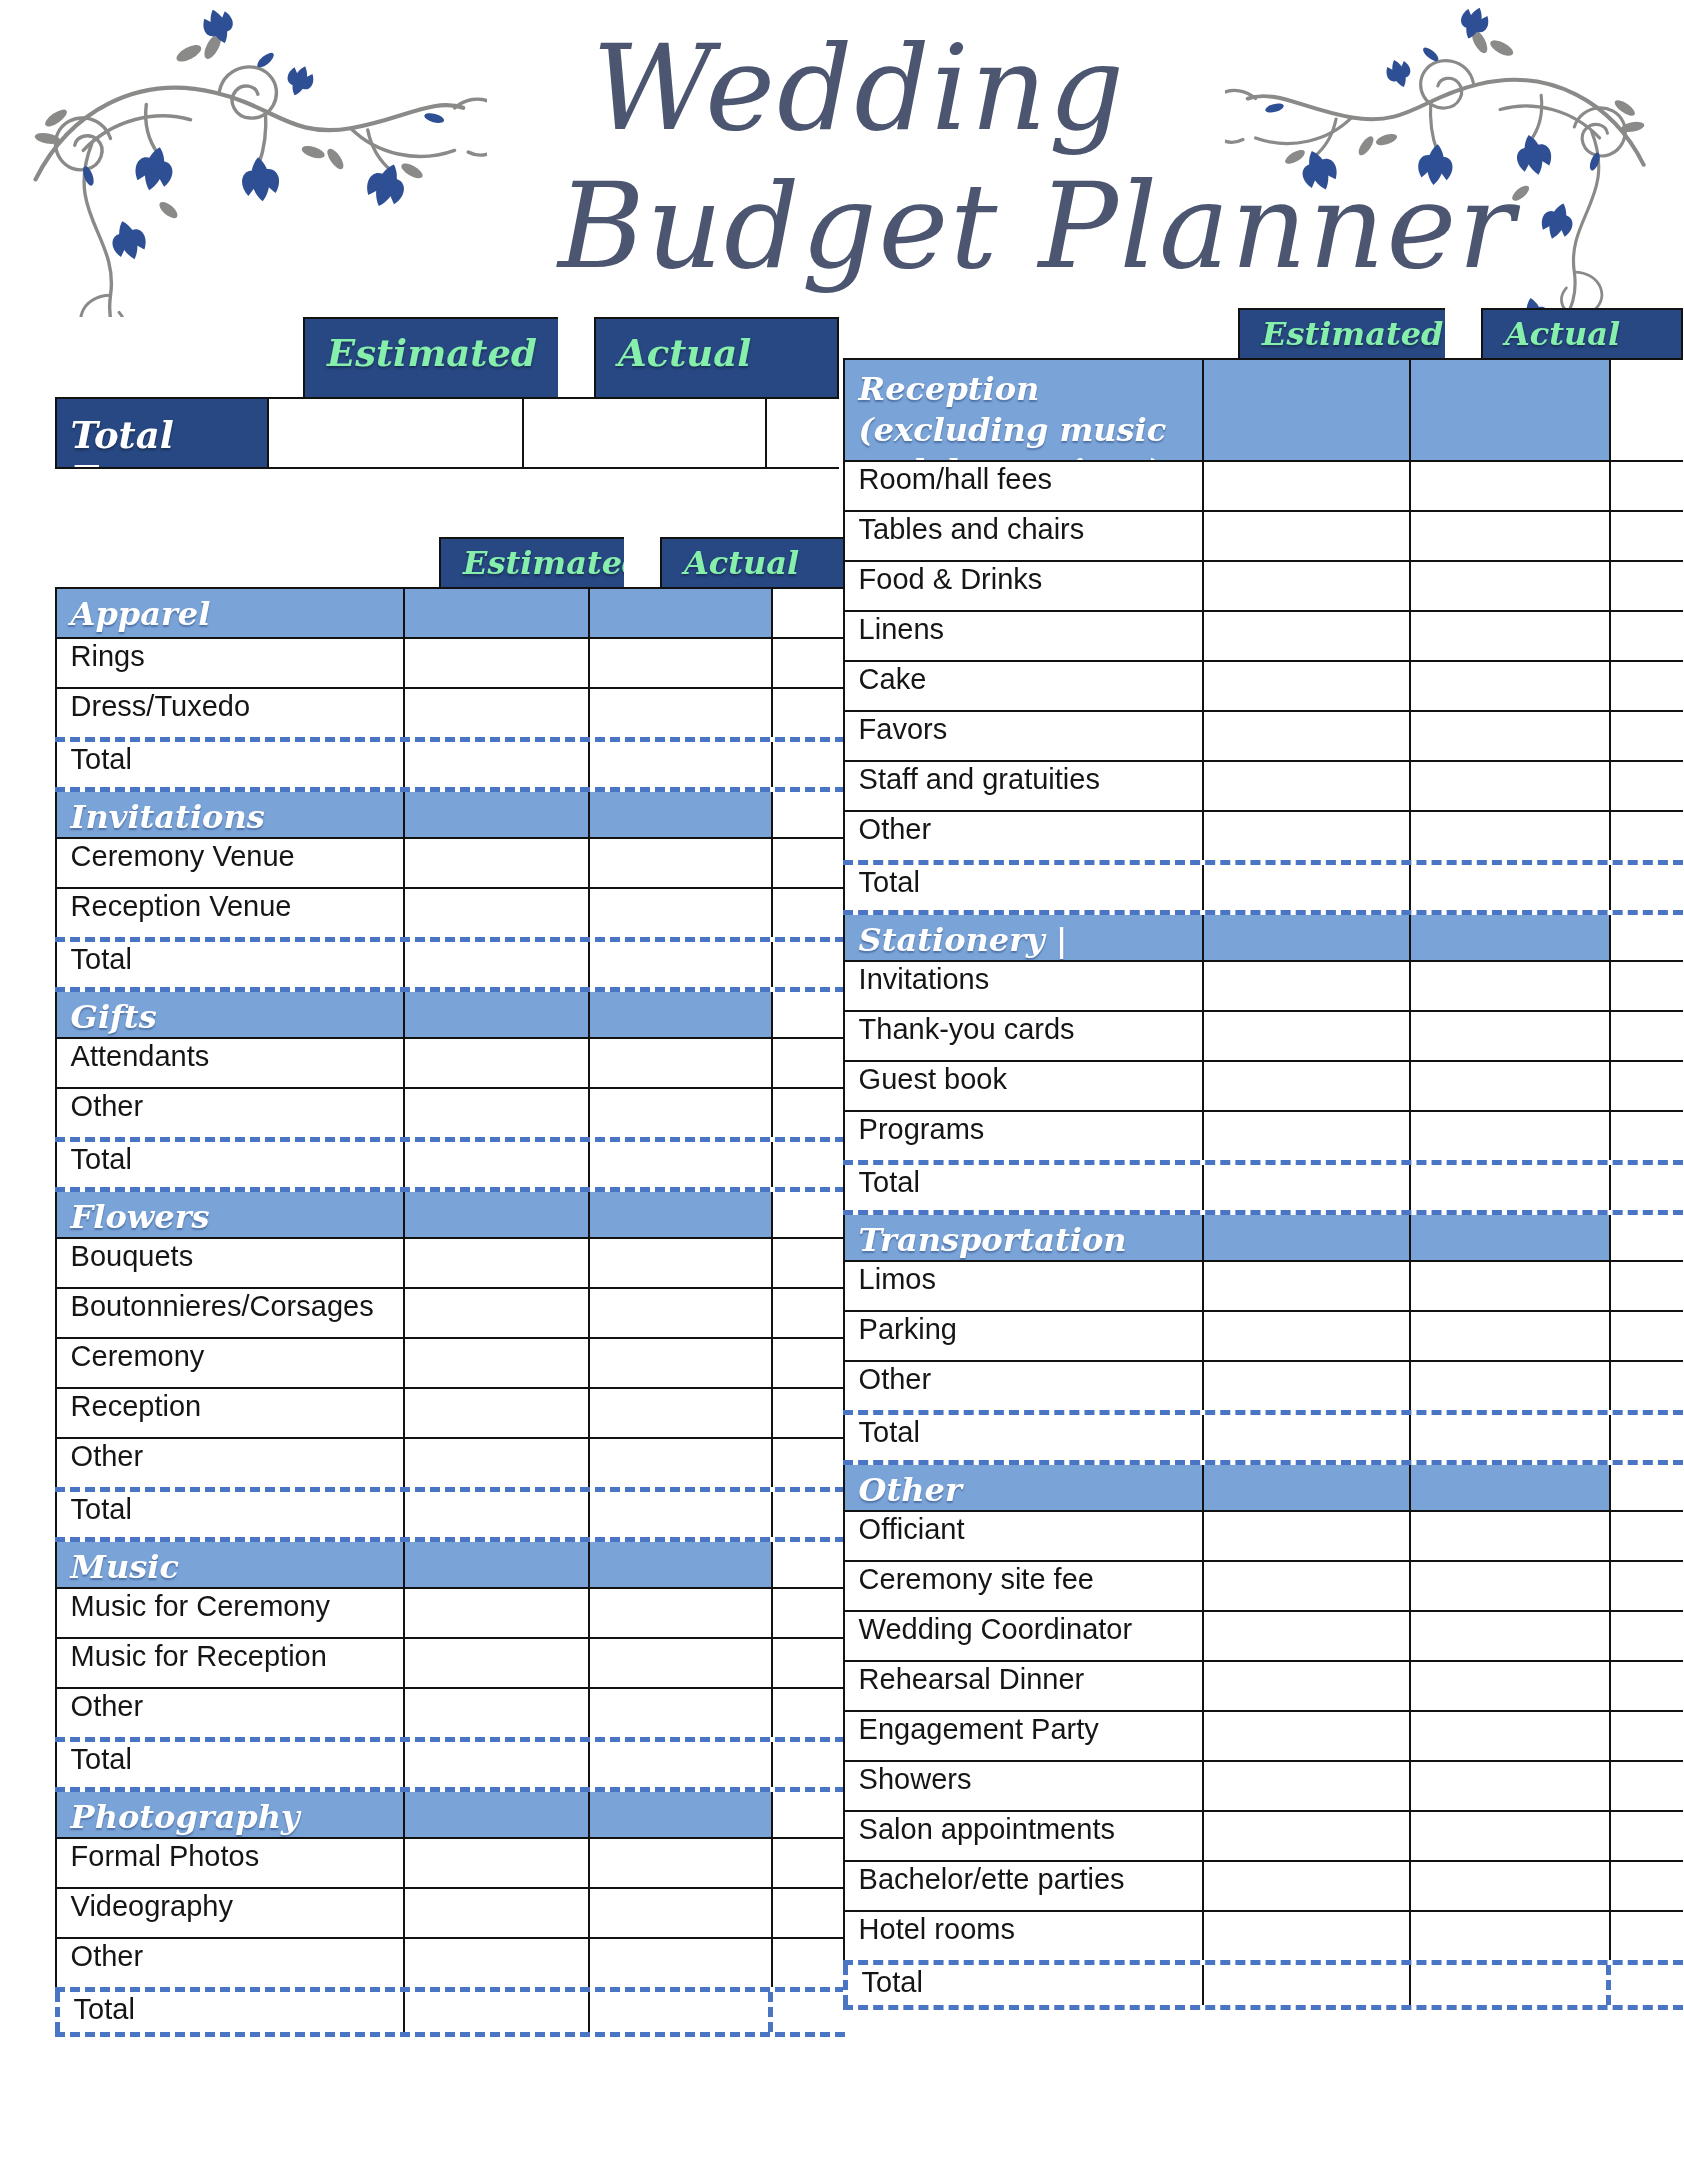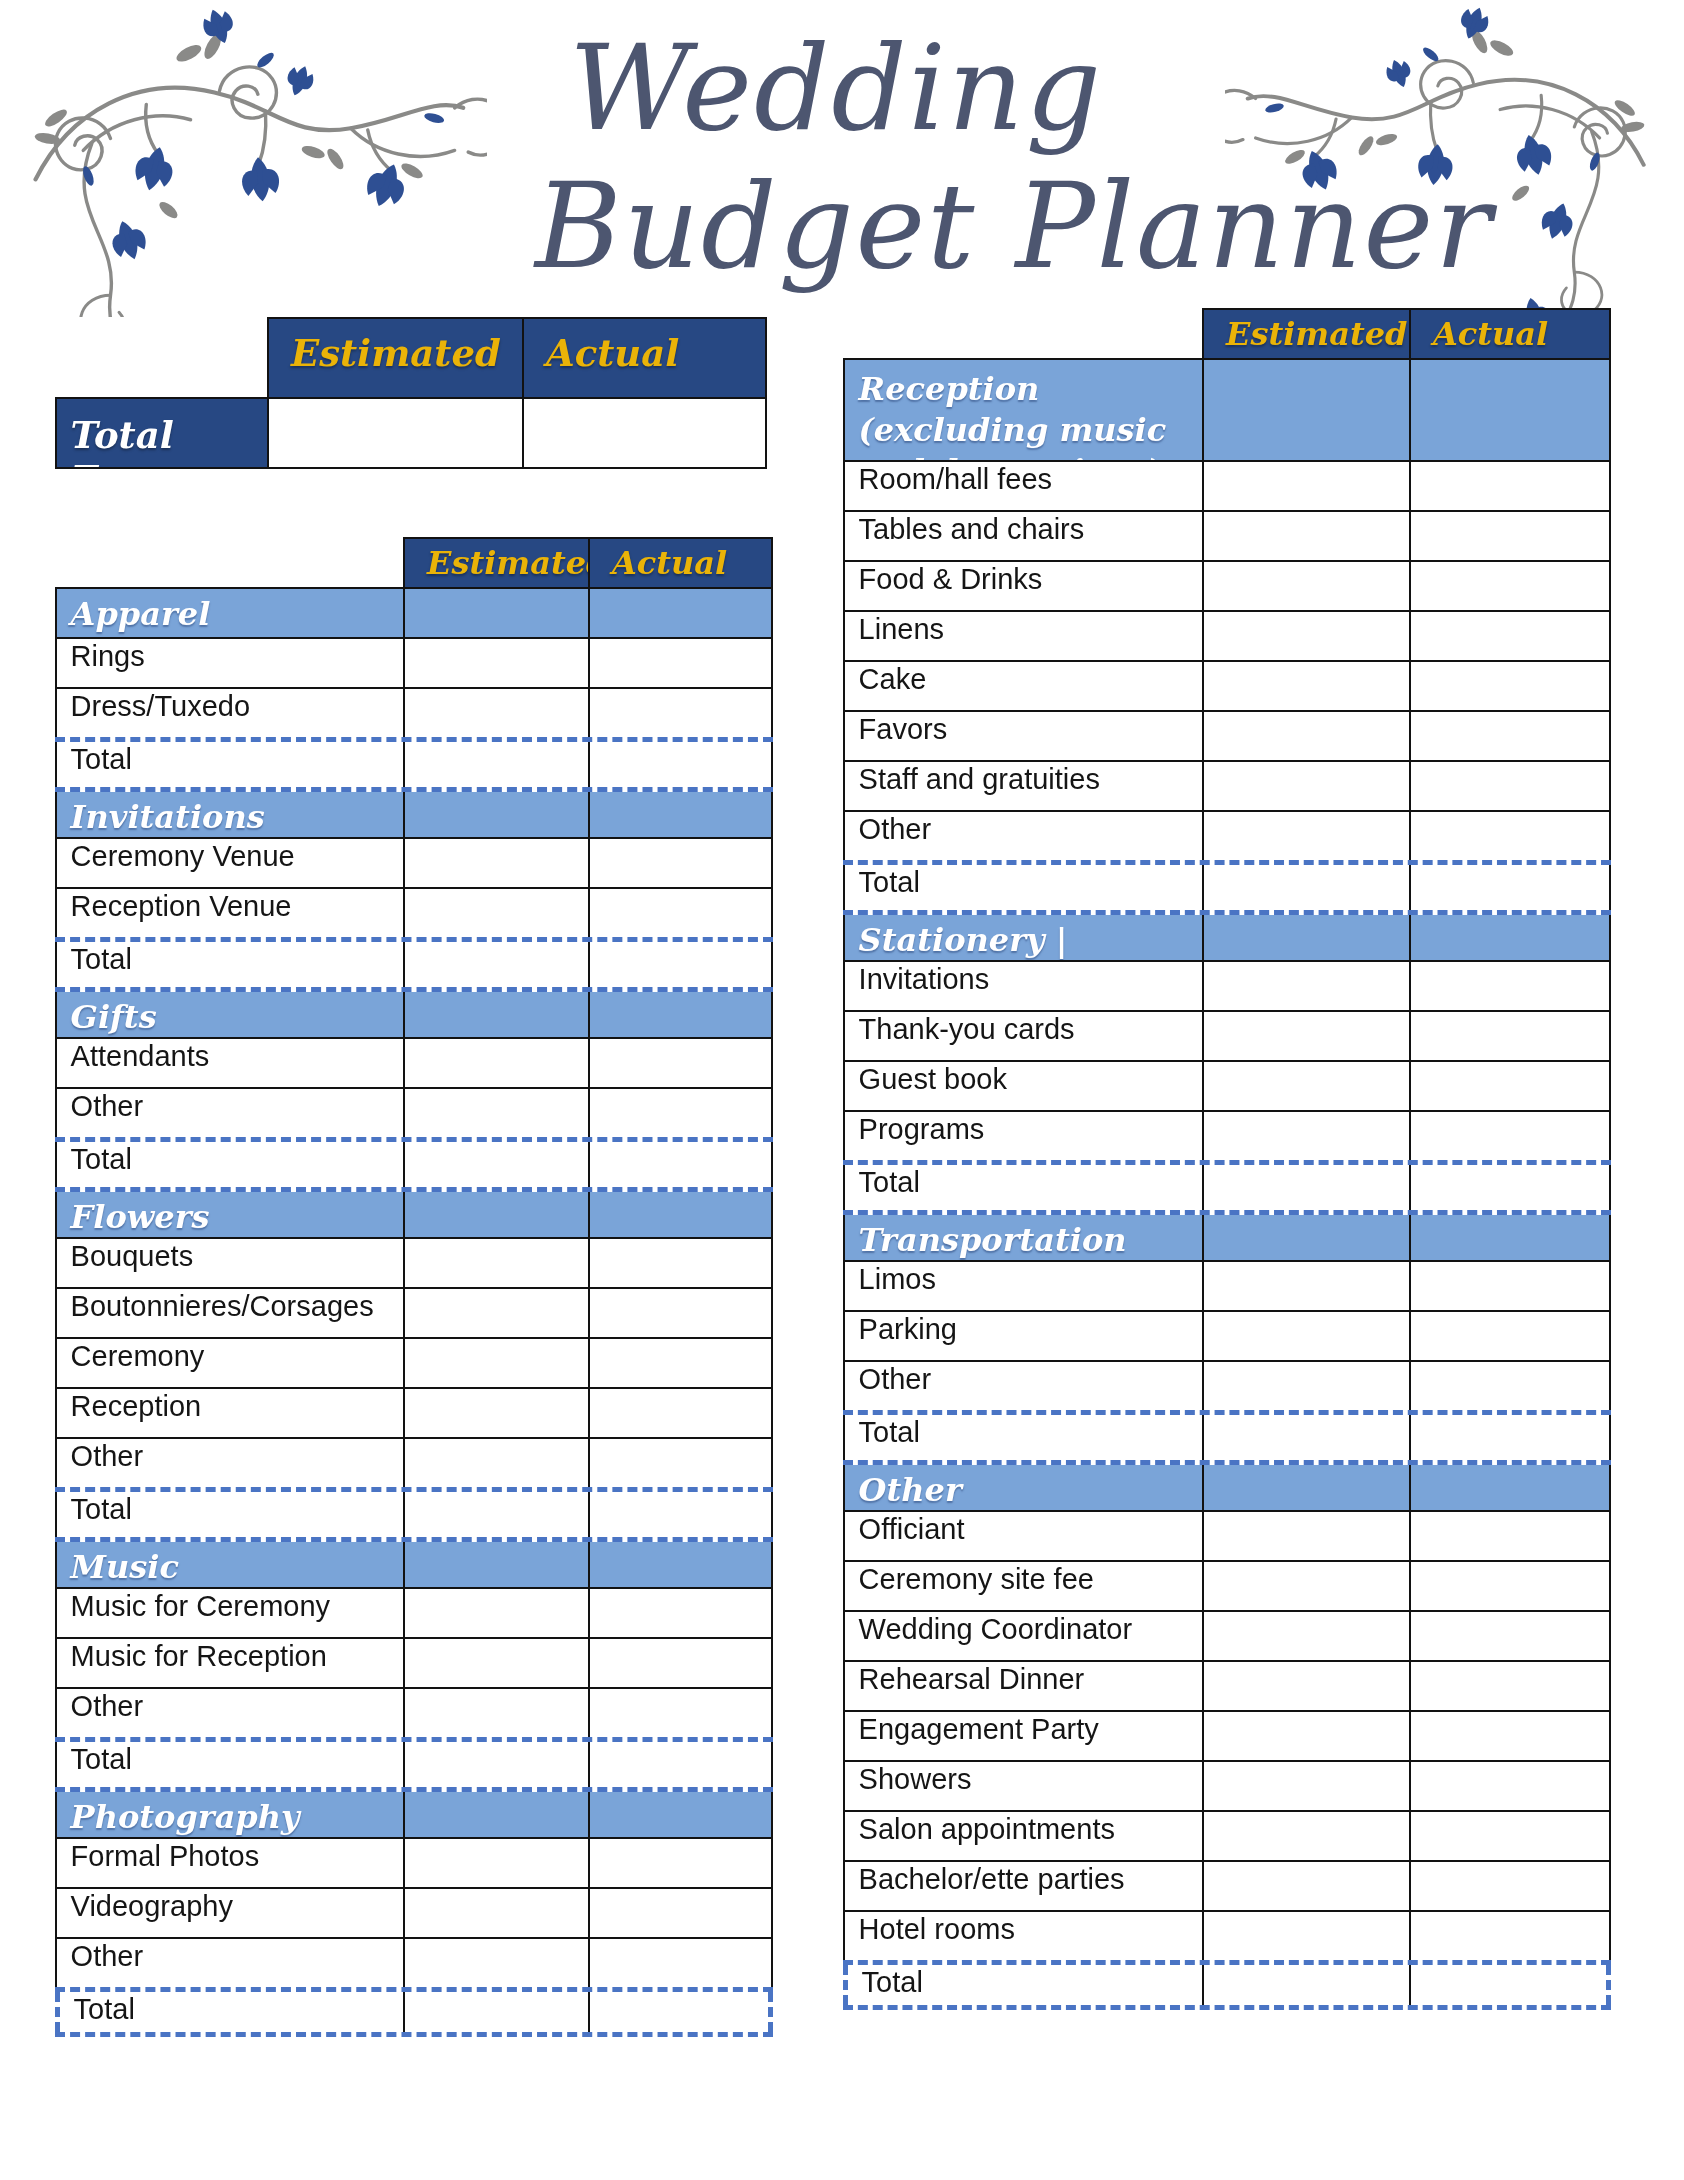--- a/index.html
+++ b/index.html
@@ -6,21 +6,21 @@
   html,body { background:#ffffff; }
   body { font-family:"Liberation Sans", sans-serif; }
   :root{
     --navy:#274883; --section-blue:#7aa4d8; --dash-blue:#4a74c4;
     --title-slate:#4d5670; --border-black:#121212;
   }
   #canvas{ position:relative; width:1685px; height:2181px; background:#fff; overflow:hidden; }
 
   
   #title{
-    position:absolute; left:535px; top:19px;
+    position:absolute; left:558px; top:19px;
     font-family:"DejaVu Serif", serif; font-style:italic;
     font-size:118px; line-height:138px; color:var(--title-slate);
     letter-spacing:1.7px; white-space:nowrap;
   }
   #title .l1{ padding-left:34px; }
 
   
   .floral{ position:absolute; }
 
   
@@ -30,23 +30,24 @@
   .cell{ position:relative; overflow:hidden; }
   .cell.label{ border-left:2.6px solid var(--border-black); padding:6.8px 17px 0 13.6px; }
   .cell.est,.cell.act{ border-left:2.6px solid var(--border-black); background:#fff; }
   .cell.act{ border-right:2.6px solid var(--border-black); }
 
   .script{ font-family:"DejaVu Serif", serif; font-style:italic; font-weight:bold; }
 
   .colheads .spacer{ border:none; background:transparent; }
   .colheads .est,.colheads .act{
     border-top:2.6px solid var(--border-black);
-    background:var(--navy); color:#eab308;
+    background:var(--navy); color:#86efac;
     padding:5.1px 0 0 22px; font-size:32px;
     text-shadow:0 1.7px 2.6px rgba(0,0,0,.35);
+    margin-left:36px;
   }
 
   .row.section .cell{ background:var(--section-blue); }
   .row.section .label{
     color:#fff; font-size:32px; padding-top:6px;
     text-shadow:0 1.7px 1.7px rgba(43,71,122,.55);
   }
   .row.item .label,.row.total .label{ font-size:29px; color:#151515; padding-top:1px; }
 
   .row.total{ border-top:5.1px dashed var(--dash-blue); }

